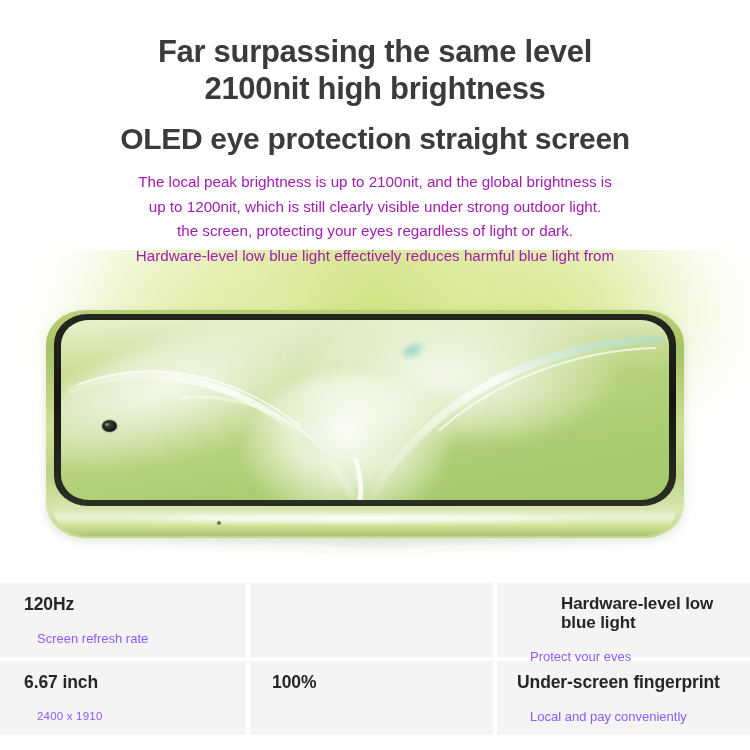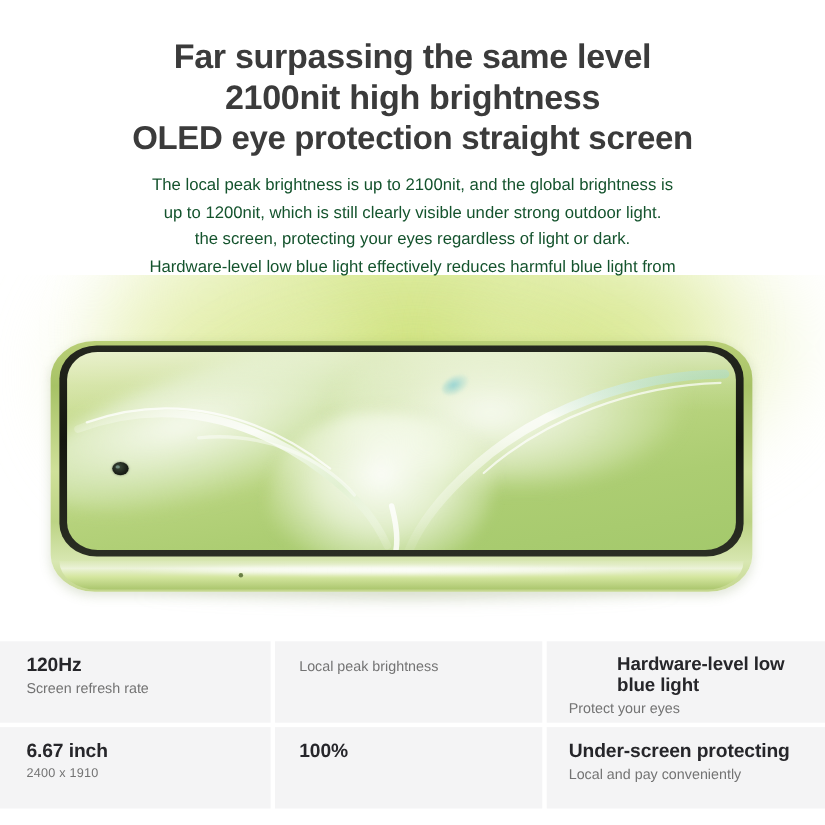--- a/index.html
+++ b/index.html
@@ -30,26 +30,26 @@
     padding-top: 33px;
     color: #3b3b3b;
     font-weight: bold;
     font-size: 31px;
     line-height: 37px;
     letter-spacing: -0.3px;
     font-family: "Liberation Sans Narrow", "Liberation Sans", sans-serif;
   }
   .headline .hl-line { display: block; white-space: nowrap; }
   .hl-2 { font-size: 31px; }
-  .hl-3 { font-size: 30px; }
+  .hl-3 { font-size: 30px; margin-top: 13px; }
 
   .subcopy {
     margin: 0;
     padding-top: 13px;
-    color: #14532d;
+    color: #a21caf;
     font-size: 15.2px;
     line-height: 24.5px;
     font-weight: normal;
   }
   .subcopy .sc-line { display: block; white-space: nowrap; }
 
   
   .stage {
     position: absolute;
     top: 250px; left: 0;
@@ -305,23 +305,23 @@
   .spec-title {
     margin: 0;
     color: #26262a;
     font-size: 17.5px;
     font-weight: bold;
     line-height: 20px;
     letter-spacing: -0.1px;
   }
   .spec-title.two-line { font-size: 17px; line-height: 19px; margin-left: 44px; }
   .spec-sub {
-    margin: 0;
+    margin: 13px;
     padding-top: 3px;
-    color: #737373;
+    color: #8b5cf6;
     font-size: 13px;
     line-height: 17px;
     font-weight: normal;
   }
   .spec-sub.small { font-size: 11.5px; letter-spacing: 0.2px; }
 </style>
 </head>
 <body>
 
 <section class="hero">
@@ -390,35 +390,34 @@
 </section>
 
 <section class="specs">
 
   <div class="spec-cell">
     <p class="spec-title">120Hz</p>
     <p class="spec-sub">Screen refresh rate</p>
   </div>
 
   <div class="spec-cell">
-    <p class="spec-sub">Local peak brightness</p>
   </div>
 
   <div class="spec-cell">
     <p class="spec-title two-line">Hardware-level low blue light</p>
     <p class="spec-sub">Protect your eyes</p>
   </div>
 
   <div class="spec-cell">
     <p class="spec-title">6.67 inch</p>
     <p class="spec-sub small">2400 x 1910</p>
   </div>
 
   <div class="spec-cell">
     <p class="spec-title">100%</p>
   </div>
 
   <div class="spec-cell">
-    <p class="spec-title">Under-screen protecting</p>
+    <p class="spec-title">Under-screen fingerprint</p>
     <p class="spec-sub">Local and pay conveniently</p>
   </div>
 
 </section>
 
 </body></html>

